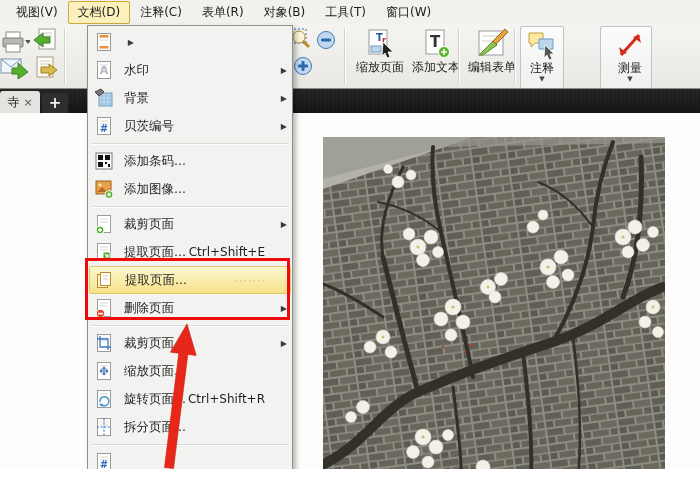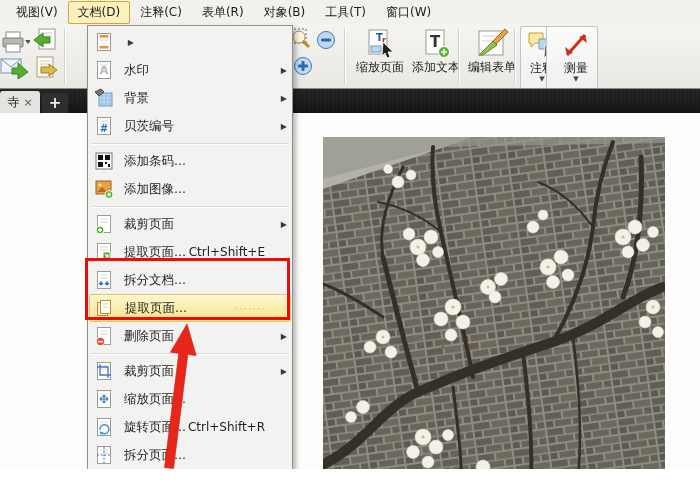--- a/index.html
+++ b/index.html
@@ -166,21 +166,21 @@
         <span class="tico">
           <svg width="34" height="32" viewBox="0 0 34 32">
             <path d="M4 4 h14 v10 h-8 l-4 4 v-4 h-2 z" fill="#fde9a2" stroke="#c2a23c"></path>
             <path d="M14 10 h14 v10 h-3 v4 l-4-4 h-7 z" fill="#bcd8ee" stroke="#6f9cc0"></path>
             <polygon points="20,16 29,25 25,25 27,30 24,31 22,26 19,29" fill="#555" stroke="#fff" stroke-width="0.8"></polygon>
           </svg>
         </span>
         <span class="tlabel">注释</span>
         <span class="tdrop">▼</span>
       </div>
-      <div class="tbtn boxed" style="left: 546px; padding-left: 12px;">
+      <div class="tbtn boxed" style="left: 600px; padding-left: 12px;">
         <span class="tico">
           <svg width="34" height="32" viewBox="0 0 34 32">
             <line x1="8" y1="26" x2="26" y2="6" stroke="#d9281c" stroke-width="3"></line>
             <polygon points="26,6 28,14 20,8" fill="#d9281c"></polygon>
             <polygon points="8,26 6,18 14,24" fill="#d9281c"></polygon>
           </svg>
         </span>
         <span class="tlabel">测量</span>
         <span class="tdrop">▼</span>
       </div>
@@ -410,33 +410,20 @@
             <line x1="6" y1="5" x2="14" y2="5" stroke="#d7d7d3"></line>
             <line x1="6" y1="8" x2="14" y2="8" stroke="#d7d7d3"></line>
             <rect x="9" y="10" width="7" height="7" fill="#4ca52c" stroke="#fff"></rect>
             <path d="M11 12 L14 15 M14 15 v-2.5 M14 15 h-2.5" stroke="#fff" stroke-width="1.2"></path>
           </svg>
         </span>
         <span class="lbl">提取页面...</span>
         <span class="sc">Ctrl+Shift+E</span>
         <span class="sub"></span>
       </div>
-      <div class="mi">
-        <span class="ic">
-          <svg width="20" height="20" viewBox="0 0 20 20">
-            <rect x="3.5" y="1.5" width="13" height="17" fill="#fff" stroke="#9b9b98"></rect>
-            <line x1="6" y1="5" x2="14" y2="5" stroke="#d7d7d3"></line>
-            <line x1="6" y1="8" x2="14" y2="8" stroke="#d7d7d3"></line>
-            <path d="M7 11 v4 M7 15 l-2-2 M7 15 l2-2" stroke="#2f6fbf" stroke-width="1.4" fill="none"></path>
-            <path d="M13 11 v4 M13 15 l-2-2 M13 15 l2-2" stroke="#2f6fbf" stroke-width="1.4" fill="none"></path>
-          </svg>
-        </span>
-        <span class="lbl">拆分文档...</span>
-        <span class="sub"></span>
-      </div>
       <div class="mi hl">
         <span class="ic">
           <svg width="20" height="20" viewBox="0 0 20 20">
             <rect x="2.5" y="4.5" width="10" height="13" fill="#fdf2cf" stroke="#c08a2e"></rect>
             <rect x="5.5" y="2.5" width="10" height="13" fill="#fff" stroke="#c08a2e"></rect>
             <line x1="8" y1="6" x2="13" y2="6" stroke="#e2cfa0"></line>
             <line x1="8" y1="9" x2="13" y2="9" stroke="#e2cfa0"></line>
           </svg>
         </span>
         <span class="lbl">提取页面...</span>

